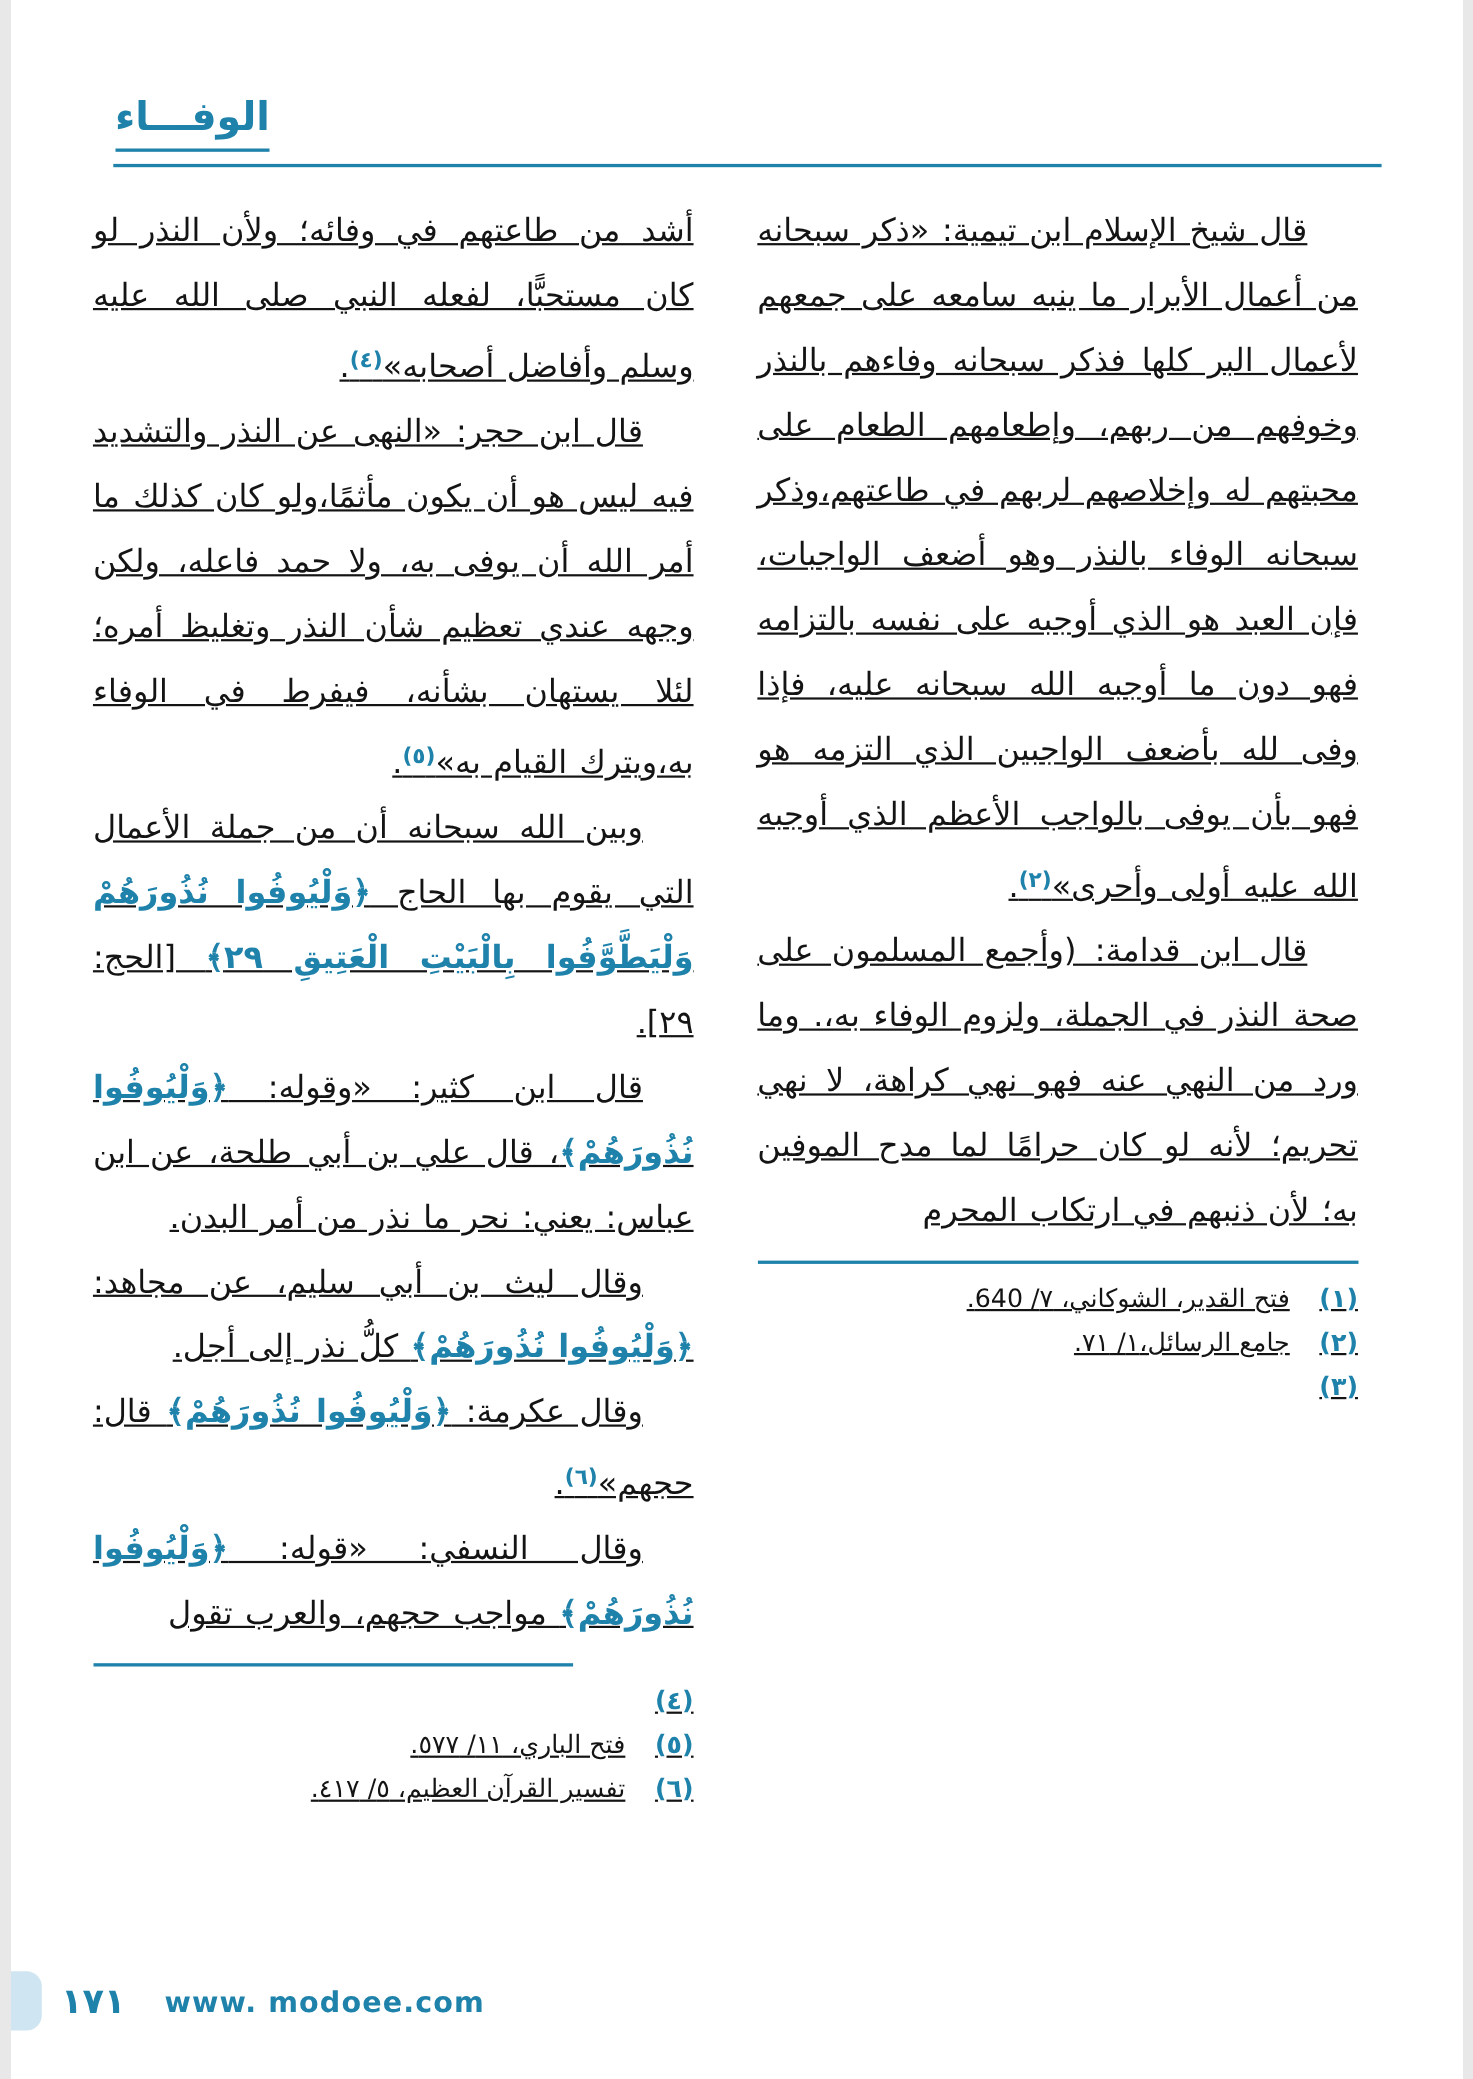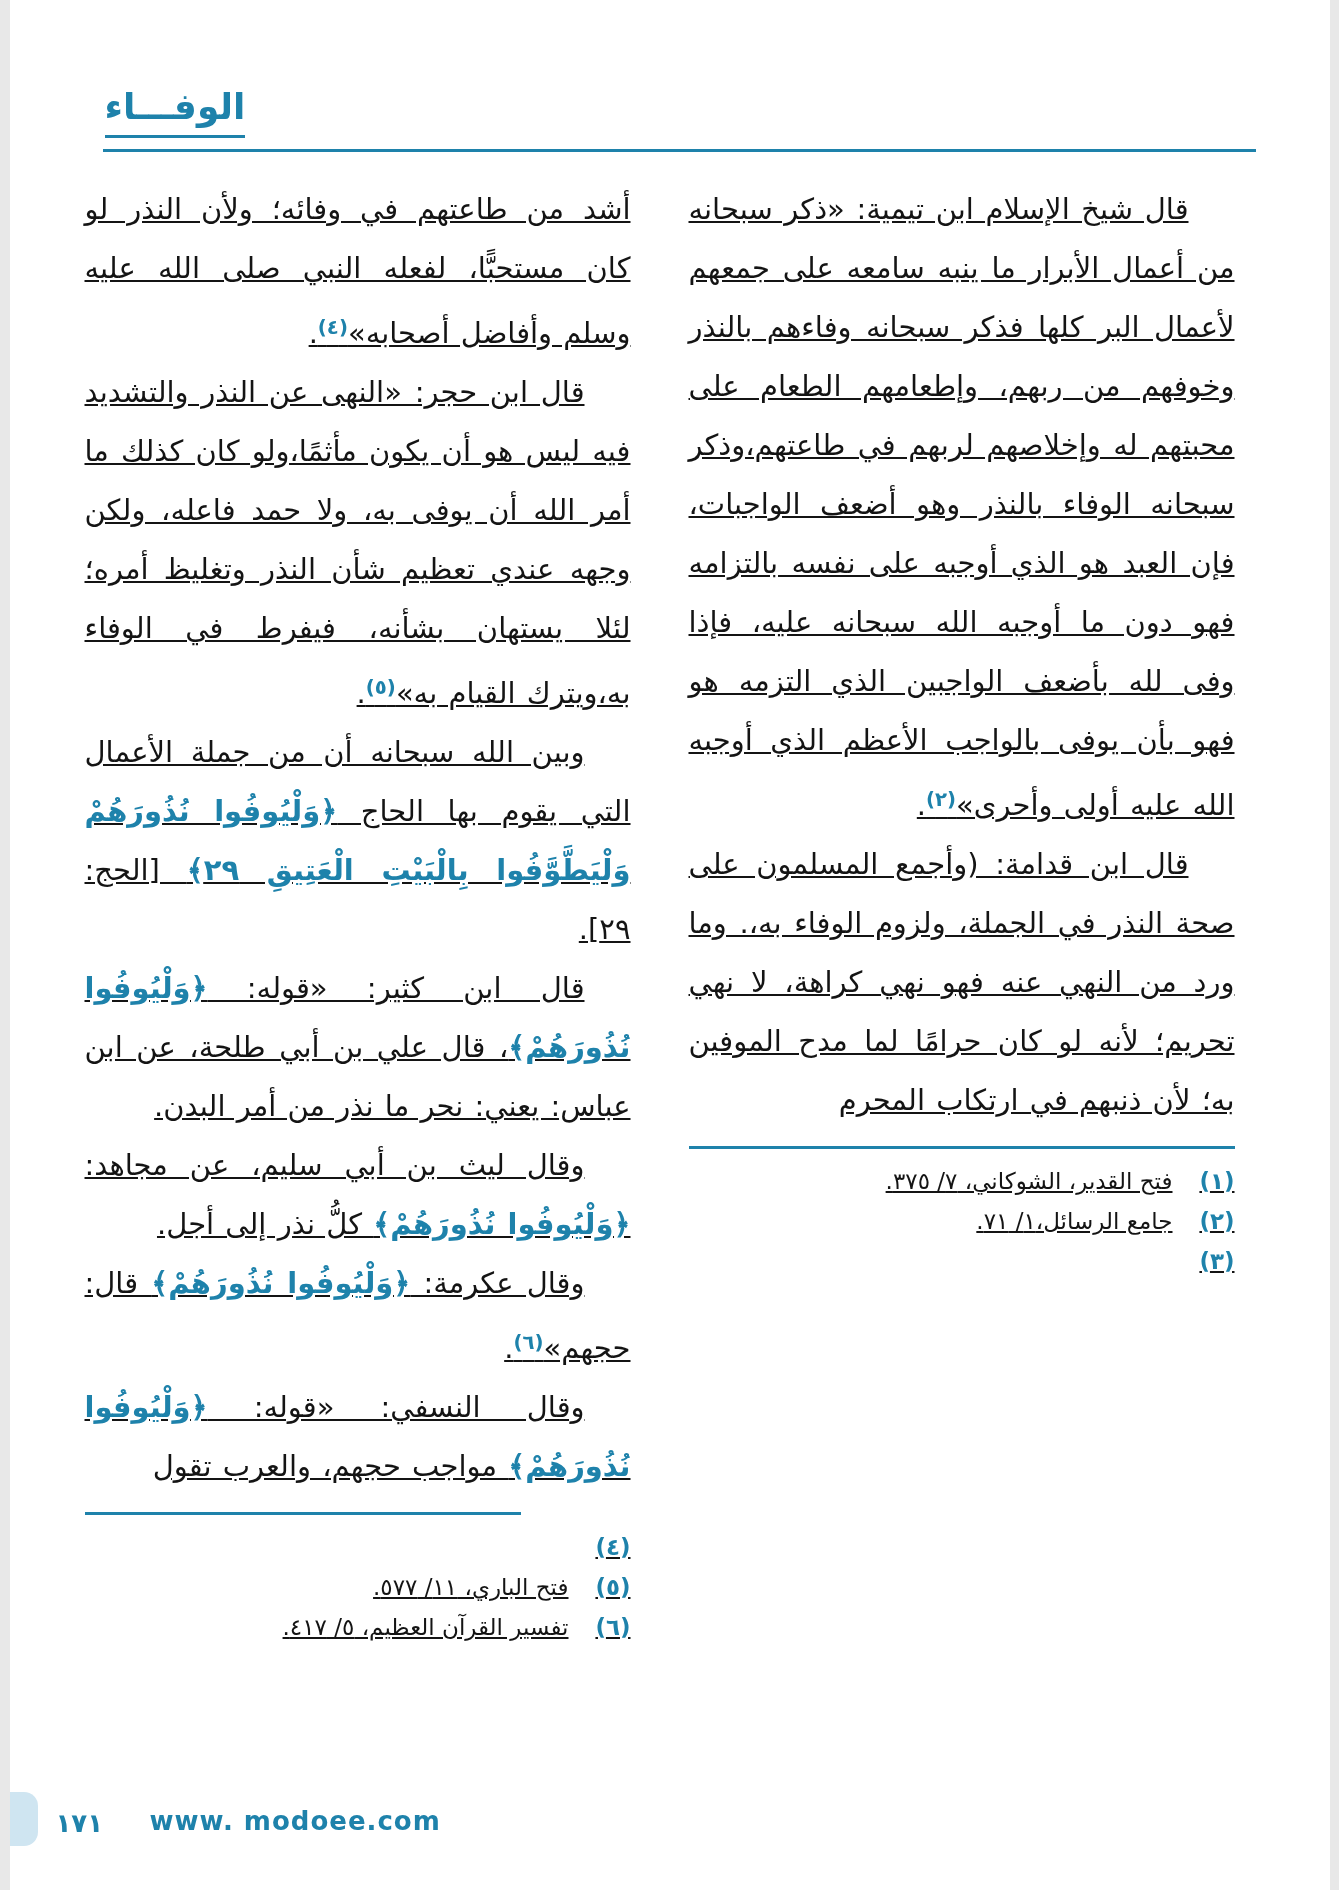--- a/index.html
+++ b/index.html
@@ -64,21 +64,21 @@
   .fn-text{flex:1;}
   
   .page-tab{
     position:absolute;left:0;bottom:44px;
     width:28px;height:54px;
     background:var(--tab);
     border-radius:0 14px 14px 0;
   }
   .page-num{
     position:absolute;left:46px;bottom:52px;
-    color:var(--accent);font-size:26px;font-weight:bold;
+    color:var(--accent);font-size:32px;font-weight:bold;
     direction:ltr;
   }
   .site{
     position:absolute;left:140px;bottom:54px;
     color:var(--accent);font-size:26px;font-weight:bold;
     direction:ltr;letter-spacing:1px;
   }
 </style>
 </head>
 <body>
@@ -92,38 +92,38 @@
 
     <section class="col" data-col="right">
       <div>
           <p class="para indent"><span>قال شيخ الإسلام ابن تيمية: «ذكر سبحانه من أعمال الأبرار ما ينبه سامعه على جمعهم لأعمال البر كلها فذكر سبحانه وفاءهم بالنذر وخوفهم من ربهم، وإطعامهم الطعام على محبتهم له وإخلاصهم لربهم في طاعتهم،وذكر سبحانه الوفاء بالنذر وهو أضعف الواجبات، فإن العبد هو الذي أوجبه على نفسه بالتزامه فهو دون ما أوجبه الله سبحانه عليه، فإذا وفى لله بأضعف الواجبين الذي التزمه هو فهو بأن يوفى بالواجب الأعظم الذي أوجبه الله عليه أولى وأحرى»</span><span class="run-ref">(٢)</span><span>.</span></p>
           <p class="para indent"><span>قال ابن قدامة: (وأجمع المسلمون على صحة النذر في الجملة، ولزوم الوفاء به،. وما ورد من النهي عنه فهو نهي كراهة، لا نهي تحريم؛ لأنه لو كان حرامًا لما مدح الموفين به؛ لأن ذنبهم في ارتكاب المحرم</span></p>
         </div>
       <div class="fn-sep"></div>
       <div class="footnotes">
           <div class="footnote">
             <span class="fn-num">(١)</span>
-            <span class="fn-text">فتح القدير، الشوكاني، ٧/ ٣٧٥.</span>
+            <span class="fn-text">فتح القدير، الشوكاني، ٧/ 640.</span>
           </div>
           <div class="footnote">
             <span class="fn-num">(٢)</span>
             <span class="fn-text">جامع الرسائل،١/ ٧١.</span>
           </div>
           <div class="footnote">
             <span class="fn-num">(٣)</span>
           </div>
         </div>
     </section>
 
     <section class="col" data-col="left">
       <div>
           <p class="para"><span>أشد من طاعتهم في وفائه؛ ولأن النذر لو كان مستحبًّا، لفعله النبي صلى الله عليه وسلم وأفاضل أصحابه»</span><span class="run-ref">(٤)</span><span>.</span></p>
           <p class="para indent"><span>قال ابن حجر: «النهى عن النذر والتشديد فيه ليس هو أن يكون مأثمًا،ولو كان كذلك ما أمر الله أن يوفى به، ولا حمد فاعله، ولكن وجهه عندي تعظيم شأن النذر وتغليظ أمره؛ لئلا يستهان بشأنه، فيفرط في الوفاء به،ويترك القيام به»</span><span class="run-ref">(٥)</span><span>.</span></p>
           <p class="para indent"><span>وبين الله سبحانه أن من جملة الأعمال التي يقوم بها الحاج </span><span class="run-q">﴿وَلْيُوفُوا نُذُورَهُمْ وَلْيَطَّوَّفُوا بِالْبَيْتِ الْعَتِيقِ ٢٩﴾</span><span> [الحج: ٢٩].</span></p>
-          <p class="para indent"><span>قال ابن كثير: «قوله: </span><span class="run-q">﴿وَلْيُوفُوا نُذُورَهُمْ﴾</span><span>، قال علي بن أبي طلحة، عن ابن عباس: يعني: نحر ما نذر من أمر البدن.</span></p>
+          <p class="para indent"><span>قال ابن كثير: «وقوله: </span><span class="run-q">﴿وَلْيُوفُوا نُذُورَهُمْ﴾</span><span>، قال علي بن أبي طلحة، عن ابن عباس: يعني: نحر ما نذر من أمر البدن.</span></p>
           <p class="para indent"><span>وقال ليث بن أبي سليم، عن مجاهد: </span><span class="run-q">﴿وَلْيُوفُوا نُذُورَهُمْ﴾</span><span> كلُّ نذر إلى أجل.</span></p>
           <p class="para indent"><span>وقال عكرمة: </span><span class="run-q">﴿وَلْيُوفُوا نُذُورَهُمْ﴾</span><span> قال: حجهم»</span><span class="run-ref">(٦)</span><span>.</span></p>
           <p class="para indent"><span>وقال النسفي: «قوله: </span><span class="run-q">﴿وَلْيُوفُوا نُذُورَهُمْ﴾</span><span> مواجب حجهم، والعرب تقول</span></p>
         </div>
       <div class="fn-sep"></div>
       <div class="footnotes">
           <div class="footnote">
             <span class="fn-num">(٤)</span>
           </div>
           <div class="footnote">

